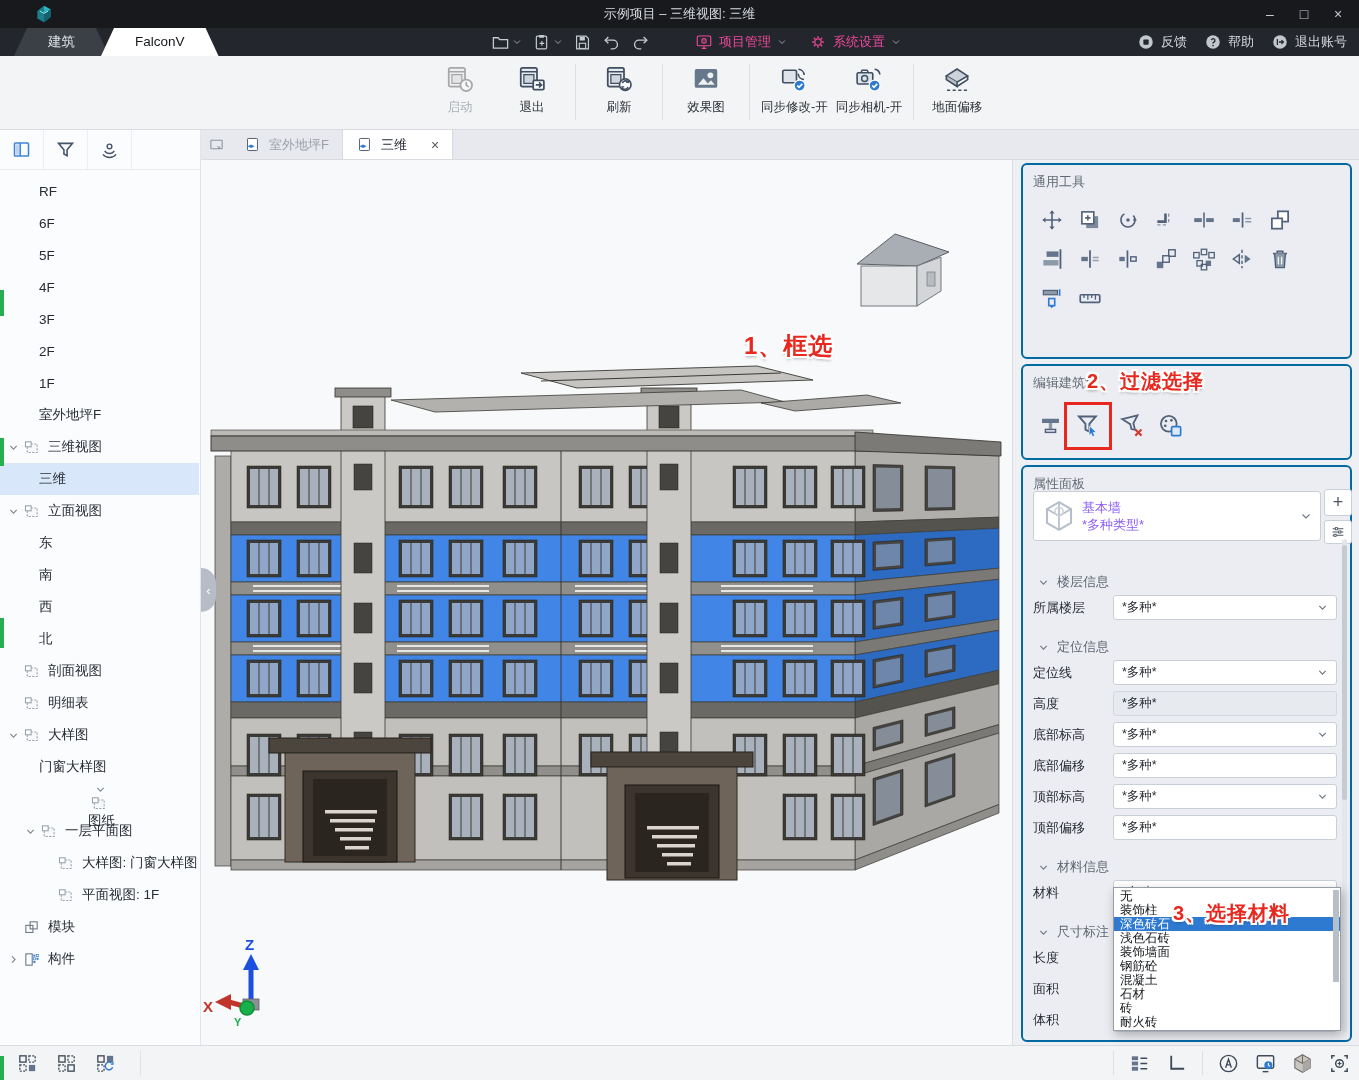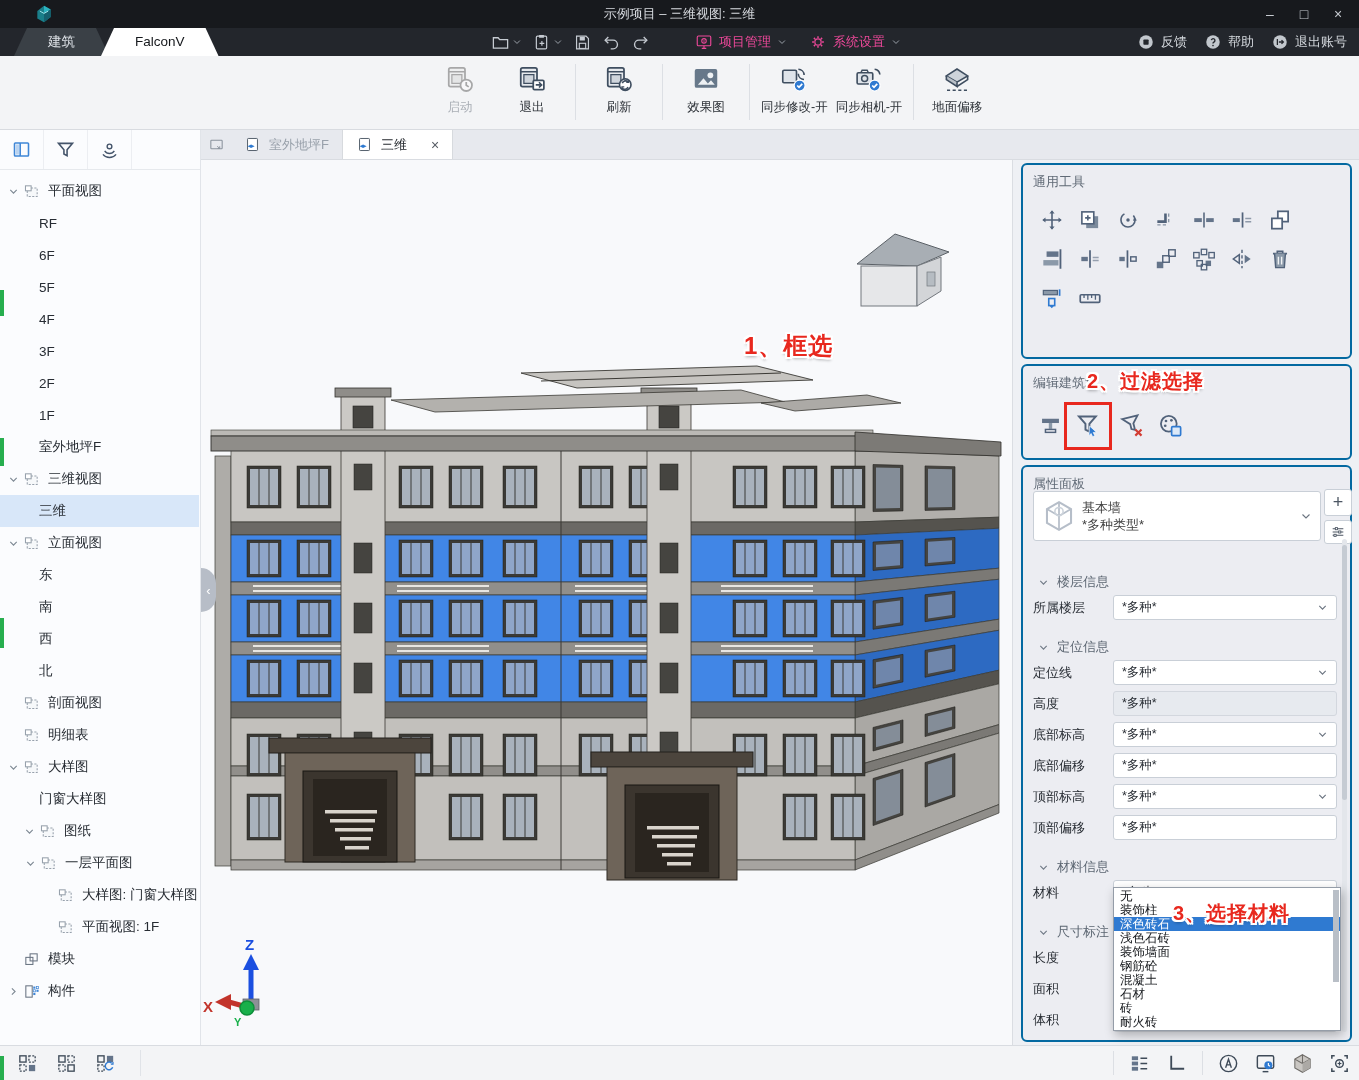--- a/index.html
+++ b/index.html
@@ -81,21 +81,21 @@
   .card-props{top:305px;height:577px;}
   .card-title{position:absolute;left:10px;top:8px;font-size:13px;color:#606a76;}
   .tool{position:absolute;width:26px;height:26px;color:#51627a;}
   .wicon{position:absolute;top:46px;width:27px;height:27px;color:#51627a;}
   .redbox{position:absolute;left:41px;top:36px;width:48px;height:48px;border:3px solid #e8281e;box-sizing:border-box;z-index:4;}
   .ann2{left:64px;top:2px;font-size:20px;z-index:5;}
 
   .typesel{position:absolute;left:10px;top:24px;width:288px;height:50px;background:#fff;border:1px solid #c9cfd7;border-radius:3px;
            display:flex;align-items:center;box-sizing:border-box;}
   .cubeicn{width:38px;height:38px;margin:0 4px 0 6px;flex:none;}
-  .tlines{flex:1;font-size:13px;color:#404040;line-height:17px;}
+  .tlines{flex:1;font-size:13px;color:#8b5cf6;line-height:17px;}
   .tchev{width:12px;height:12px;color:#6b7480;margin-right:8px;flex:none;}
   .pbtn{position:absolute;left:301px;width:28px;background:#fff;border:1px solid #c9cfd7;border-radius:3px;text-align:center;color:#4c5663;box-sizing:border-box;}
   .pbtn.plus{top:22px;height:27px;line-height:25px;font-size:18px;}
   .pbtn.eq{top:53px;height:24px;display:flex;align-items:center;justify-content:center;}
   .pbtn.eq .icn{width:16px;height:16px;color:#4c5663;}
   .pscroll-track{position:absolute;right:3px;top:72px;bottom:8px;width:5px;background:#e3e6eb;border-radius:3px;}
   .pscroll-thumb{position:absolute;right:3px;top:78px;width:5px;height:255px;background:#c5cbd3;border-radius:3px;}
 
   .pfields{position:absolute;left:10px;top:88px;width:304px;}
   .psec{display:flex;align-items:center;height:22px;margin-top:16px;margin-bottom:-4px;font-size:13px;color:#5c6672;}
@@ -378,145 +378,133 @@
         <div class="sbh">
           <span class="icn">
             <svg viewBox="0 0 24 24">
               <circle cx="12" cy="8.5" r="2.7" fill="none" stroke="currentColor" stroke-width="1.6"></circle>
               <path d="M6.5 13.5a6.5 6.5 0 0 0 11 0M4.5 17.5a9.5 9.5 0 0 0 15 0" fill="none" stroke="currentColor" stroke-width="1.6"></path>
             </svg>
           </span>
         </div>
       </div>
     <div class="tree" id="tree">
+        <div class="trow" style="padding-left: 25px;">
+          <span class="chev"></span>
+          <span>RF</span>
+        </div>
+        <div class="trow" style="padding-left: 25px;">
+          <span class="chev"></span>
+          <span>6F</span>
+        </div>
+        <div class="trow" style="padding-left: 25px;">
+          <span class="chev"></span>
+          <span>5F</span>
+        </div>
+        <div class="trow" style="padding-left: 25px;">
+          <span class="chev"></span>
+          <span>4F</span>
+        </div>
+        <div class="trow" style="padding-left: 25px;">
+          <span class="chev"></span>
+          <span>3F</span>
+        </div>
+        <div class="trow" style="padding-left: 25px;">
+          <span class="chev"></span>
+          <span>2F</span>
+        </div>
+        <div class="trow" style="padding-left: 25px;">
+          <span class="chev"></span>
+          <span>1F</span>
+        </div>
+        <div class="trow" style="padding-left: 25px;">
+          <span class="chev"></span>
+          <span>室外地坪F</span>
+        </div>
         <div class="trow" style="padding-left: 8px;">
           <span class="chev"><svg viewBox="0 0 24 24">
               <path d="M5 8.5l7 7 7-7" fill="none" stroke="currentColor" stroke-width="2.4"></path>
             </svg></span>
           <span class="icn ticon">
             <svg viewBox="0 0 24 24">
               <rect x="6" y="7" width="14" height="12" fill="#f6f8fa" stroke="#97a1ac" stroke-width="1.5" stroke-dasharray="3 2"></rect>
               <rect x="3.5" y="4" width="8" height="7" fill="#fff" stroke="#97a1ac" stroke-width="1.5"></rect>
             </svg>
           </span>
-          <span>平面视图</span>
-        </div>
-        <div class="trow" style="padding-left: 25px;">
-          <span class="chev"></span>
-          <span>RF</span>
-        </div>
-        <div class="trow" style="padding-left: 25px;">
-          <span class="chev"></span>
-          <span>6F</span>
-        </div>
-        <div class="trow" style="padding-left: 25px;">
-          <span class="chev"></span>
-          <span>5F</span>
-        </div>
-        <div class="trow" style="padding-left: 25px;">
-          <span class="chev"></span>
-          <span>4F</span>
-        </div>
-        <div class="trow" style="padding-left: 25px;">
-          <span class="chev"></span>
-          <span>3F</span>
-        </div>
-        <div class="trow" style="padding-left: 25px;">
-          <span class="chev"></span>
-          <span>2F</span>
-        </div>
-        <div class="trow" style="padding-left: 25px;">
-          <span class="chev"></span>
-          <span>1F</span>
-        </div>
-        <div class="trow" style="padding-left: 25px;">
-          <span class="chev"></span>
-          <span>室外地坪F</span>
+          <span>三维视图</span>
+        </div>
+        <div class="trow sel" style="padding-left: 25px;">
+          <span class="chev"></span>
+          <span>三维</span>
         </div>
         <div class="trow" style="padding-left: 8px;">
           <span class="chev"><svg viewBox="0 0 24 24">
               <path d="M5 8.5l7 7 7-7" fill="none" stroke="currentColor" stroke-width="2.4"></path>
             </svg></span>
           <span class="icn ticon">
             <svg viewBox="0 0 24 24">
               <rect x="6" y="7" width="14" height="12" fill="#f6f8fa" stroke="#97a1ac" stroke-width="1.5" stroke-dasharray="3 2"></rect>
               <rect x="3.5" y="4" width="8" height="7" fill="#fff" stroke="#97a1ac" stroke-width="1.5"></rect>
             </svg>
           </span>
-          <span>三维视图</span>
-        </div>
-        <div class="trow sel" style="padding-left: 25px;">
-          <span class="chev"></span>
-          <span>三维</span>
+          <span>立面视图</span>
+        </div>
+        <div class="trow" style="padding-left: 25px;">
+          <span class="chev"></span>
+          <span>东</span>
+        </div>
+        <div class="trow" style="padding-left: 25px;">
+          <span class="chev"></span>
+          <span>南</span>
+        </div>
+        <div class="trow" style="padding-left: 25px;">
+          <span class="chev"></span>
+          <span>西</span>
+        </div>
+        <div class="trow" style="padding-left: 25px;">
+          <span class="chev"></span>
+          <span>北</span>
+        </div>
+        <div class="trow" style="padding-left: 8px;">
+          <span class="chev"></span>
+          <span class="icn ticon">
+            <svg viewBox="0 0 24 24">
+              <rect x="6" y="7" width="14" height="12" fill="#f6f8fa" stroke="#97a1ac" stroke-width="1.5" stroke-dasharray="3 2"></rect>
+              <rect x="3.5" y="4" width="8" height="7" fill="#fff" stroke="#97a1ac" stroke-width="1.5"></rect>
+            </svg>
+          </span>
+          <span>剖面视图</span>
+        </div>
+        <div class="trow" style="padding-left: 8px;">
+          <span class="chev"></span>
+          <span class="icn ticon">
+            <svg viewBox="0 0 24 24">
+              <rect x="6" y="7" width="14" height="12" fill="#f6f8fa" stroke="#97a1ac" stroke-width="1.5" stroke-dasharray="3 2"></rect>
+              <rect x="3.5" y="4" width="8" height="7" fill="#fff" stroke="#97a1ac" stroke-width="1.5"></rect>
+            </svg>
+          </span>
+          <span>明细表</span>
         </div>
         <div class="trow" style="padding-left: 8px;">
           <span class="chev"><svg viewBox="0 0 24 24">
               <path d="M5 8.5l7 7 7-7" fill="none" stroke="currentColor" stroke-width="2.4"></path>
             </svg></span>
           <span class="icn ticon">
             <svg viewBox="0 0 24 24">
               <rect x="6" y="7" width="14" height="12" fill="#f6f8fa" stroke="#97a1ac" stroke-width="1.5" stroke-dasharray="3 2"></rect>
               <rect x="3.5" y="4" width="8" height="7" fill="#fff" stroke="#97a1ac" stroke-width="1.5"></rect>
             </svg>
           </span>
-          <span>立面视图</span>
+          <span>大样图</span>
         </div>
         <div class="trow" style="padding-left: 25px;">
           <span class="chev"></span>
-          <span>东</span>
-        </div>
-        <div class="trow" style="padding-left: 25px;">
-          <span class="chev"></span>
-          <span>南</span>
-        </div>
-        <div class="trow" style="padding-left: 25px;">
-          <span class="chev"></span>
-          <span>西</span>
-        </div>
-        <div class="trow" style="padding-left: 25px;">
-          <span class="chev"></span>
-          <span>北</span>
-        </div>
-        <div class="trow" style="padding-left: 8px;">
-          <span class="chev"></span>
-          <span class="icn ticon">
-            <svg viewBox="0 0 24 24">
-              <rect x="6" y="7" width="14" height="12" fill="#f6f8fa" stroke="#97a1ac" stroke-width="1.5" stroke-dasharray="3 2"></rect>
-              <rect x="3.5" y="4" width="8" height="7" fill="#fff" stroke="#97a1ac" stroke-width="1.5"></rect>
-            </svg>
-          </span>
-          <span>剖面视图</span>
-        </div>
-        <div class="trow" style="padding-left: 8px;">
-          <span class="chev"></span>
-          <span class="icn ticon">
-            <svg viewBox="0 0 24 24">
-              <rect x="6" y="7" width="14" height="12" fill="#f6f8fa" stroke="#97a1ac" stroke-width="1.5" stroke-dasharray="3 2"></rect>
-              <rect x="3.5" y="4" width="8" height="7" fill="#fff" stroke="#97a1ac" stroke-width="1.5"></rect>
-            </svg>
-          </span>
-          <span>明细表</span>
-        </div>
-        <div class="trow" style="padding-left: 8px;">
-          <span class="chev"><svg viewBox="0 0 24 24">
-              <path d="M5 8.5l7 7 7-7" fill="none" stroke="currentColor" stroke-width="2.4"></path>
-            </svg></span>
-          <span class="icn ticon">
-            <svg viewBox="0 0 24 24">
-              <rect x="6" y="7" width="14" height="12" fill="#f6f8fa" stroke="#97a1ac" stroke-width="1.5" stroke-dasharray="3 2"></rect>
-              <rect x="3.5" y="4" width="8" height="7" fill="#fff" stroke="#97a1ac" stroke-width="1.5"></rect>
-            </svg>
-          </span>
-          <span>大样图</span>
-        </div>
-        <div class="trow" style="padding-left: 25px;">
-          <span class="chev"></span>
           <span>门窗大样图</span>
         </div>
-        <div class="trow" style="padding-left: 24px;">
+        <div class="trow" style="padding-left: 4px; flex-direction: column;">
           <span class="chev"><svg viewBox="0 0 24 24">
               <path d="M5 8.5l7 7 7-7" fill="none" stroke="currentColor" stroke-width="2.4"></path>
             </svg></span>
           <span class="icn ticon">
             <svg viewBox="0 0 24 24">
               <rect x="6" y="7" width="14" height="12" fill="#f6f8fa" stroke="#97a1ac" stroke-width="1.5" stroke-dasharray="3 2"></rect>
               <rect x="3.5" y="4" width="8" height="7" fill="#fff" stroke="#97a1ac" stroke-width="1.5"></rect>
             </svg>
           </span>
           <span>图纸</span>

